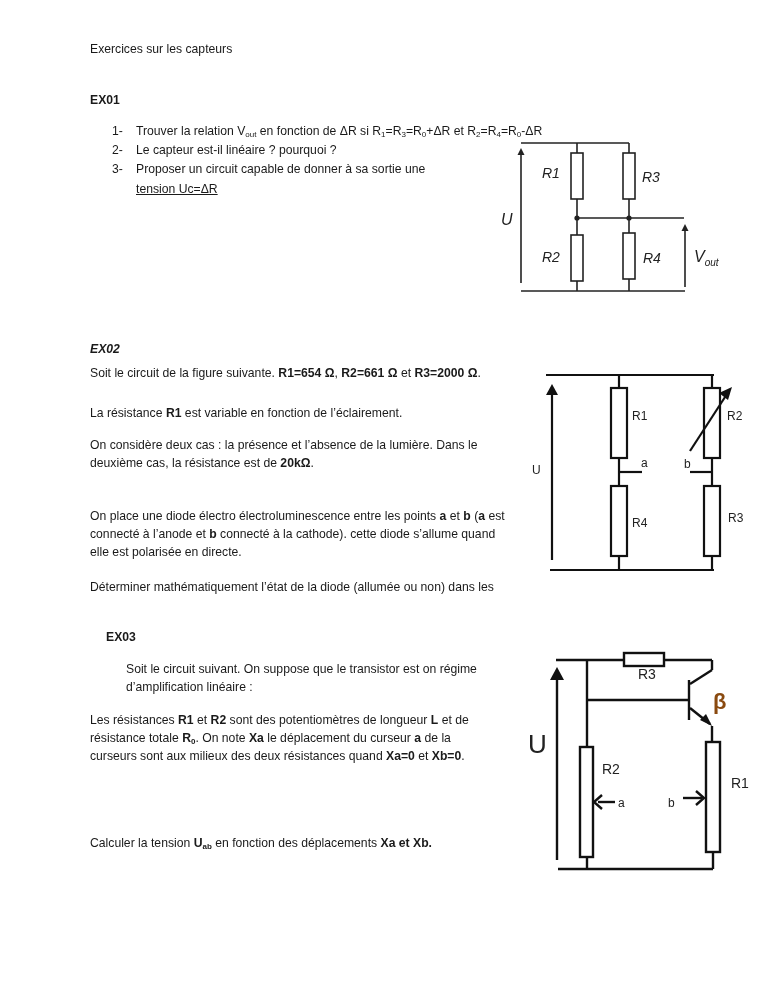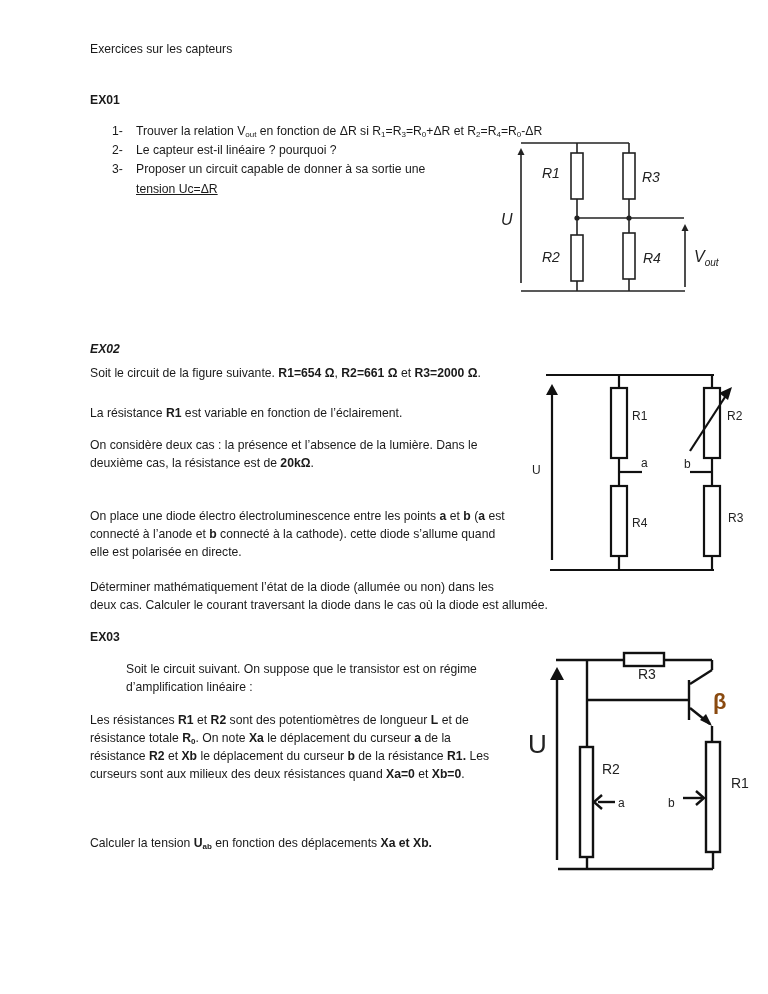--- a/index.html
+++ b/index.html
@@ -93,21 +93,20 @@
 </div>
 
 <div class="abs" style="left:90px;top:507px;">
   <div class="txt"><span>On place une diode électro électroluminescence entre les points </span><span class="b">a</span><span> et </span><span class="b">b</span><span> (</span><span class="b">a</span><span> est</span></div>
   <div class="txt"><span>connecté à l’anode et </span><span class="b">b</span><span> connecté à la cathode). cette diode s’allume quand</span></div>
   <div class="txt">elle est polarisée en directe.</div>
 </div>
 
 <div class="abs" style="left:90px;top:578px;">
   <div class="txt">Déterminer mathématiquement  l’état de la diode (allumée ou non) dans les</div>
-  <div class="txt">deux cas. Calculer le courant traversant la diode dans le cas où la diode est allumée.</div>
 </div>
 
 <svg style="left:520px;top:360px;" width="240" height="220" viewBox="0 0 240 220">
   <g stroke="#111" stroke-width="2.2" fill="none">
     <line x1="26" y1="15" x2="194" y2="15"></line>
     <line x1="30" y1="210" x2="194" y2="210"></line>
 
     <line x1="99" y1="15" x2="99" y2="28"></line>
     <rect x="91" y="28" width="16" height="70" fill="#fff"></rect>
     <line x1="99" y1="98" x2="99" y2="126"></line>
@@ -134,31 +133,30 @@
     <text x="112" y="60">R1</text>
     <text x="207" y="60">R2</text>
     <text x="112" y="167">R4</text>
     <text x="208" y="162">R3</text>
     <text x="12" y="114">U</text>
     <text x="121" y="107">a</text>
     <text x="164" y="108">b</text>
   </g>
 </svg>
 
-<div class="abs txt b" style="left:90px;top:628px;text-align:right;">EX03</div>
+<div class="abs txt b" style="left:106px;top:628px;text-align:right;">EX03</div>
 
 <div class="abs" style="left:90px;top:660px;margin-left:36px;">
   <div class="txt">Soit le circuit suivant. On suppose que le transistor est on régime</div>
   <div class="txt">d’amplification linéaire :</div>
 </div>
 
 <div class="abs" style="left:90px;top:711px;">
   <div class="txt"><span>Les résistances </span><span class="b">R1</span><span> et </span><span class="b">R2</span><span> sont des potentiomètres de longueur </span><span class="b">L</span><span> et de</span></div>
   <div class="txt"><span>résistance totale </span><span class="b"><span>R</span><sub>0</sub></span><span>. On note </span><span class="b">Xa</span><span> le déplacement  du curseur </span><span class="b">a</span><span> de la</span></div>
-  <div class="txt"><span>résistance </span><span class="b">R2</span><span> et </span><span class="b">Xb</span><span> le déplacement du curseur </span><span class="b">b</span><span> de la résistance </span><span class="b">R1.</span><span> Les</span></div>
   <div class="txt"><span>curseurs sont aux milieux des deux résistances quand </span><span class="b">Xa=0</span><span> et </span><span class="b">Xb=0</span><span>.</span></div>
 </div>
 
 <div class="abs txt" style="left:90px;top:834px;"><span>Calculer la tension </span><span class="b"><span>U</span><sub>ab</sub></span><span> en fonction des déplacements </span><span class="b">Xa et Xb.</span></div>
 
 <svg style="left:520px;top:640px;" width="240" height="240" viewBox="0 0 240 240">
   <g stroke="#111" stroke-width="2.4" fill="none">
 
     <line x1="36" y1="20" x2="104" y2="20"></line>
     <rect x="104" y="13" width="40" height="13" fill="#fff"></rect>

